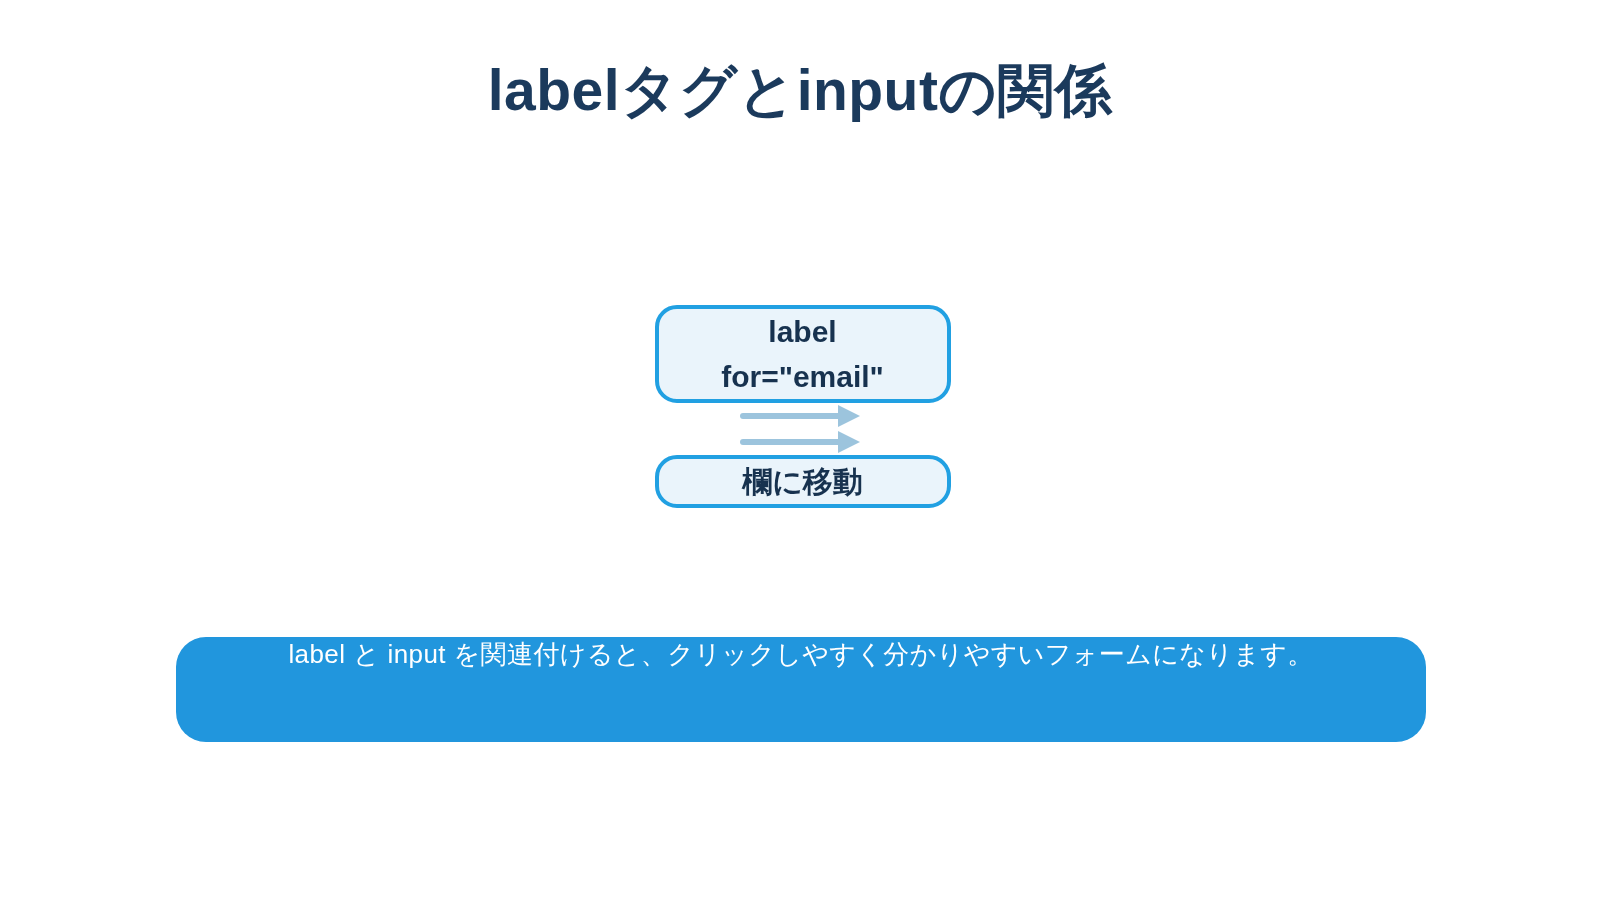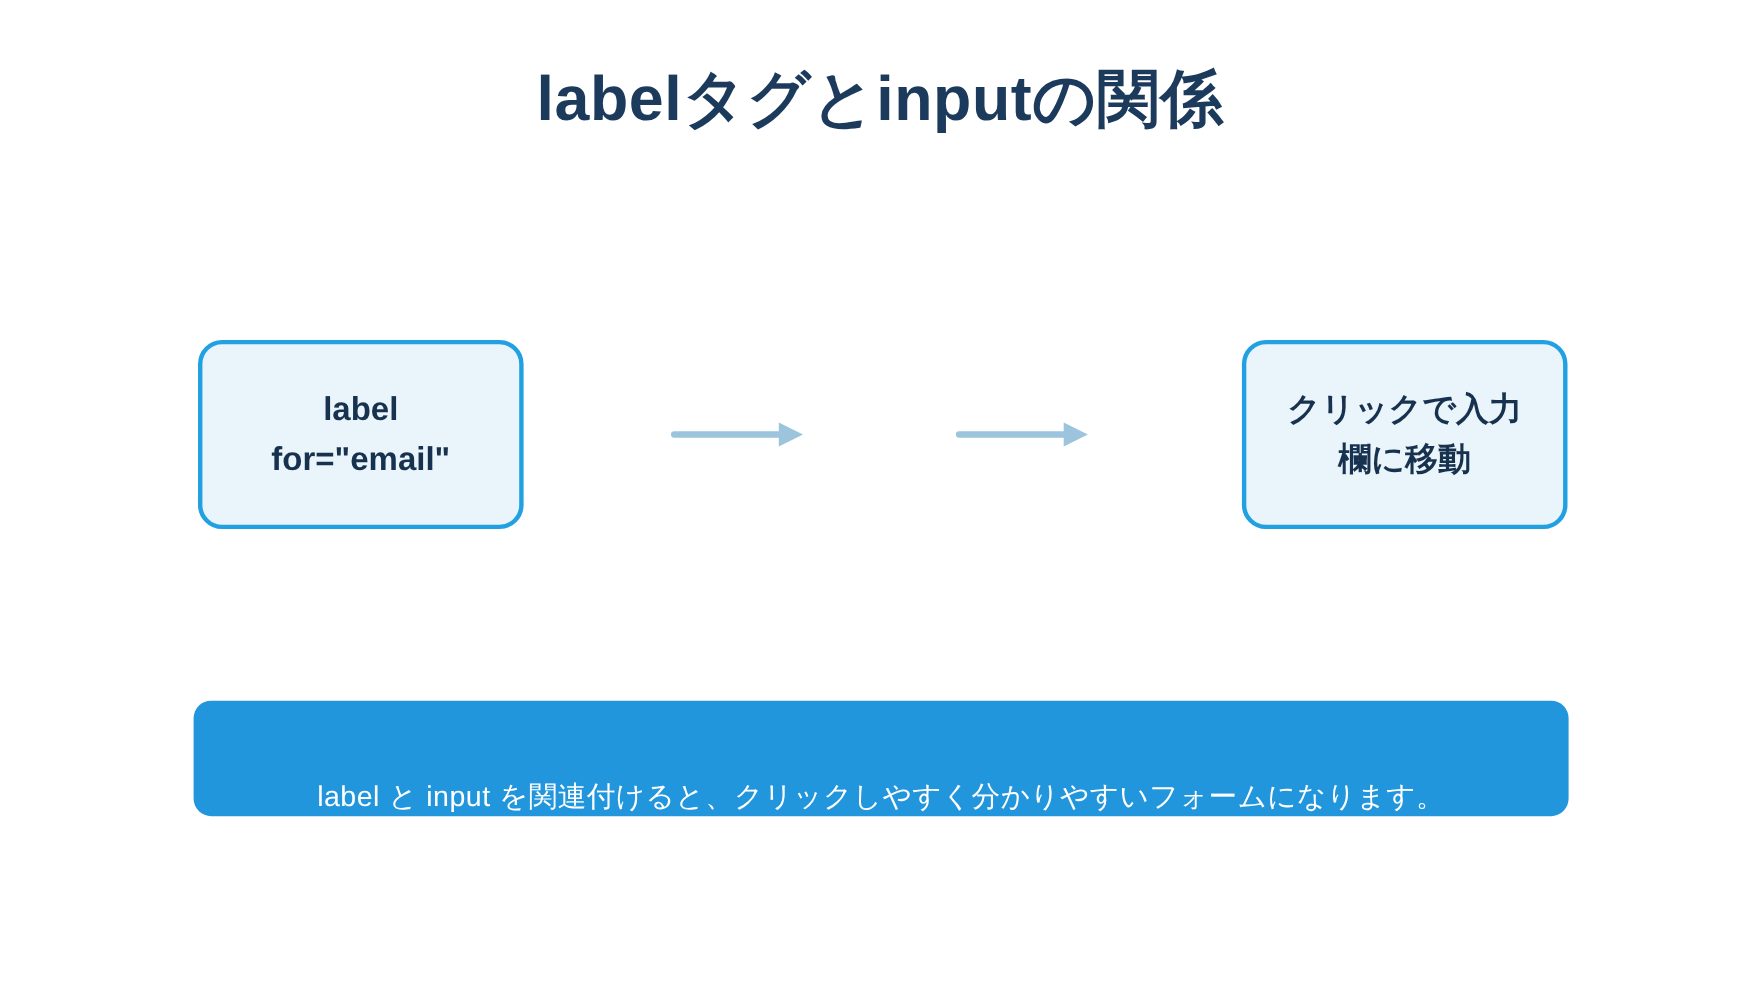--- a/index.html
+++ b/index.html
@@ -34,21 +34,21 @@
     line-height: 1.15;
   }
 
   .flow {
     position: absolute;
     top: 305px;
     left: 180px;
     width: 1245px;
     height: 180px;
     display: flex;
-    flex-direction: row;
+    flex-direction: column;
     align-items: center;
     justify-content: space-between;
   }
 
   .node {
     width: 296px;
     height: 172px;
     box-sizing: border-box;
     background: #eaf4fb;
     border: 4px solid #21a0e2;
@@ -95,23 +95,23 @@
     border-left: 22px solid #9cc4dd;
   }
 
   .banner {
     position: absolute;
     left: 176px;
     top: 637px;
     width: 1250px;
     height: 105px;
     background: #2196dd;
-    border-radius: 16px;
+    border-radius: 30px;
     display: flex;
-    align-items: flex-end;
+    align-items: flex-start;
     justify-content: center;
     color: #ffffff;
     font-size: 26px;
     font-weight: normal;
     letter-spacing: 0.4px;
     text-align: center;
     box-sizing: border-box;
     padding: 0 24px;
   }
 </style>
@@ -134,21 +134,20 @@
       <div class="head"></div>
     </div>
 
 
     <div class="arrow">
       <div class="shaft"></div>
       <div class="head"></div>
     </div>
 
     <div class="node">
-      <span class="line">クリックで入力</span>
       <span class="line">欄に移動</span>
     </div>
 
   </div>
 
   <div class="banner">
     <span>label と input を関連付けると、クリックしやすく分かりやすいフォームになります。</span>
   </div>
 
 </div>

